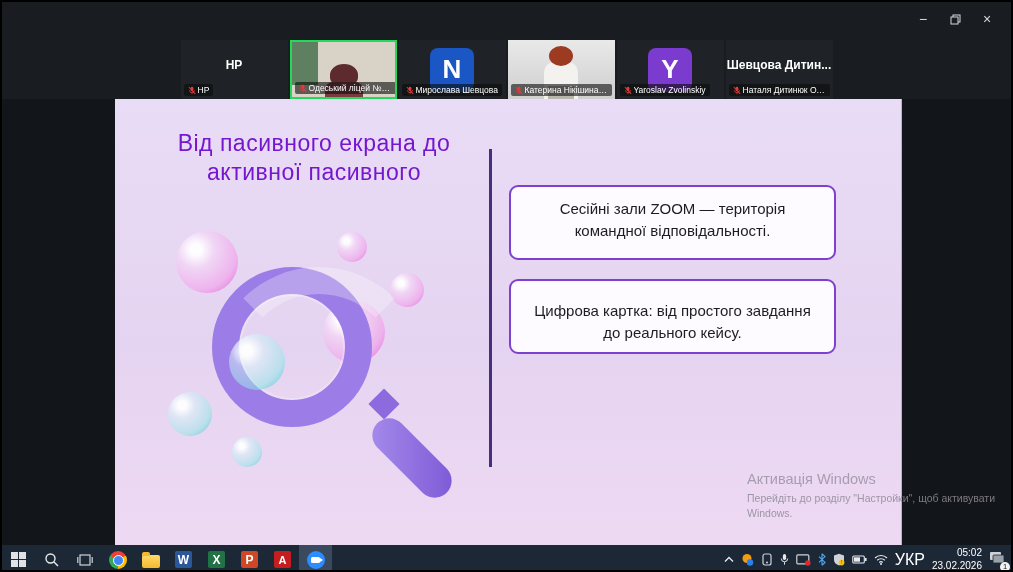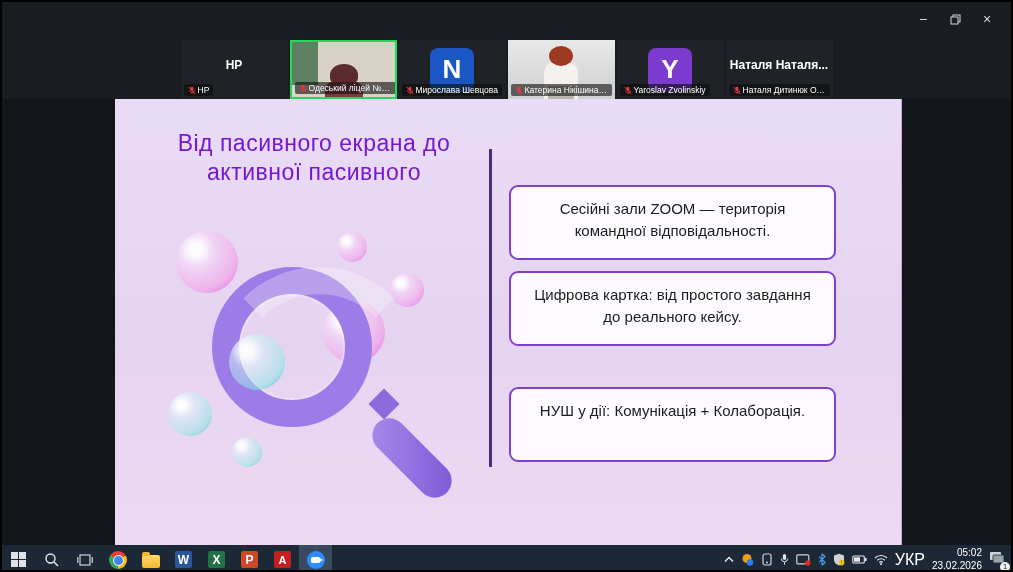--- a/index.html
+++ b/index.html
@@ -33,21 +33,21 @@
 
   
   #share{position:absolute;left:0;top:97px;width:100%;height:446px;background:#121519;}
   #slide{position:absolute;left:113px;top:0;width:786px;height:446px;background:linear-gradient(180deg,#e9dcf6 0%,#e5d4f1 55%,#eed9f3 100%);box-shadow:1px 0 0 #c9a8d8;}
 
   #slide-title{position:absolute;left:18px;top:30px;width:362px;text-align:center;color:#7517cf;font-weight:normal;font-size:23px;line-height:1.28;letter-spacing:.5px;}
   #divider{position:absolute;left:374px;top:50px;width:3px;height:318px;background:#46307e;}
 
   .txt-box{position:absolute;left:394px;width:327px;height:75px;background:#fdfbff;border:2px solid #8040cf;border-radius:9px;display:flex;align-items:flex-start;justify-content:center;padding:11px 22px 0 22px;text-align:center;color:#1d1d1f;font-size:15px;line-height:1.45;}
   #box1{top:86px;justify-content:flex-end;}
-  #box2{top:172px;}
+  #box2{top:180px;align-items:center;}
   #box3{top:288px;}
 
   
   #illus{position:absolute;left:40px;top:110px;width:330px;height:320px;}
   .bubble{position:absolute;border-radius:50%;}
   .pink{background:radial-gradient(circle at 32% 30%,rgba(255,255,255,.95) 0 9%,rgba(252,214,248,.45) 30%,rgba(244,150,233,.55) 68%,rgba(230,104,219,.95) 96%);}
   .teal{background:radial-gradient(circle at 32% 30%,rgba(255,255,255,.95) 0 9%,rgba(214,245,248,.5) 30%,rgba(150,230,232,.55) 68%,rgba(84,206,212,.95) 96%);}
   #ring{position:absolute;left:57px;top:58px;width:160px;height:160px;border:27px solid #9c7de7;border-radius:50%;background:transparent;box-shadow:inset 0 0 0 2px rgba(255,255,255,.25);}
   #ring:before{content:"";position:absolute;left:-27px;top:-27px;width:160px;height:160px;border:27px solid transparent;border-top-color:rgba(255,255,255,.28);border-radius:50%;}
   #handle{position:absolute;left:240px;top:200px;width:34px;height:98px;border-radius:17px;background:linear-gradient(135deg,#a78ceb,#7c58d6);transform:rotate(-45deg);}
@@ -174,21 +174,21 @@
             <rect x="3.3" y="0.4" width="3.4" height="5.4" rx="1.7" fill="#e23b3b"></rect>
             <path d="M1.9 4.6 a3.1 3.1 0 0 0 6.2 0" fill="none" stroke="#e23b3b"></path>
             <line x1="5" y1="7.7" x2="5" y2="9.6" stroke="#e23b3b"></line>
             <line x1="1" y1="0.6" x2="9" y2="9.2" stroke="#e23b3b" stroke-width="1.3"></line>
           </svg>
         <span>Yaroslav Zvolinskiy</span>
       </div>
     </div>
 
     <div class="tile">
-      <div class="tile-name">Наталя Наталя...</div>
+      <div class="tile-name">Шевцова Дитин...</div>
       <div class="tile-label">
         <svg class="mic-ic" width="8" height="9" viewBox="0 0 10 10">
             <rect x="3.3" y="0.4" width="3.4" height="5.4" rx="1.7" fill="#e23b3b"></rect>
             <path d="M1.9 4.6 a3.1 3.1 0 0 0 6.2 0" fill="none" stroke="#e23b3b"></path>
             <line x1="5" y1="7.7" x2="5" y2="9.6" stroke="#e23b3b"></line>
             <line x1="1" y1="0.6" x2="9" y2="9.2" stroke="#e23b3b" stroke-width="1.3"></line>
           </svg>
         <span>Наталя Дитинюк Оде...</span>
       </div>
     </div>
@@ -217,26 +217,27 @@
         <div class="bubble teal" style="left:13px;top:183px;width:44px;height:44px;"></div>
         <div class="bubble teal" style="left:77px;top:228px;width:30px;height:30px;"></div>
       </div>
 
       <div class="txt-box" id="box1">
         <span>Сесійні зали ZOOM — територія командної відповідальності.</span>
       </div>
       <div class="txt-box" id="box2">
         <span>Цифрова картка: від простого завдання до реального кейсу.</span>
       </div>
-      <div class="txt-box" id="box3">
-        <span>НУШ у дії: Комунікація + Колаборація.</span>
-      </div>
-
-    </div>
-
+
+    </div>
+
+    <div id="watermark">
+      <div id="wm-title">Активація Windows</div>
+      <div id="wm-sub"><span>Перейдіть до розділу "Настройки", щоб активувати</span><br><span>Windows.</span></div>
+    </div>
   </div>
 
   <div id="taskbar">
     <div class="tb-btn">
       <div class="win-logo">
           <div></div>
           <div></div>
           <div></div>
           <div></div>
         </div>

